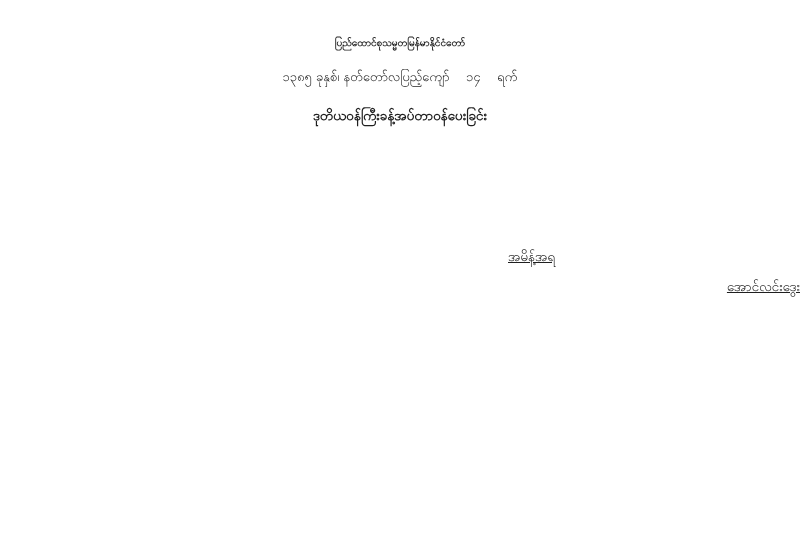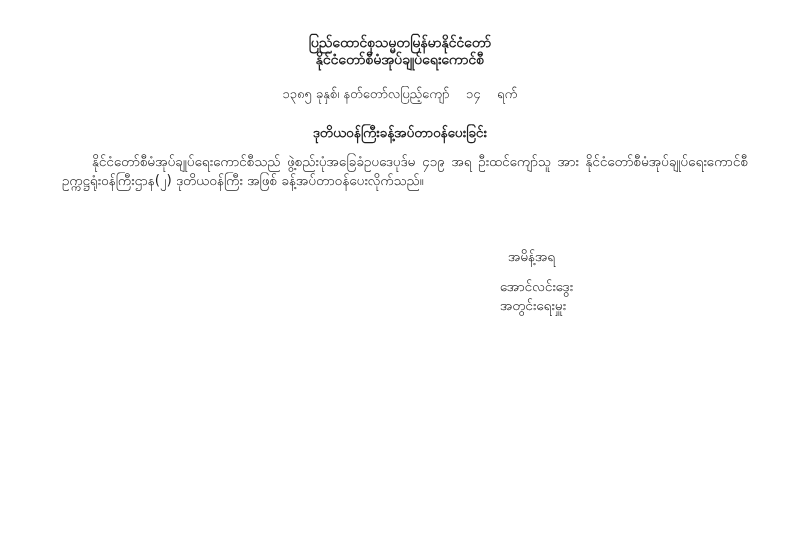--- a/index.html
+++ b/index.html
@@ -14,21 +14,21 @@
     background: #ffffff;
     overflow: hidden;
     font-family: "DejaVu Sans", "Liberation Sans", sans-serif;
     color: #1f1f1f;
   }
   .doc-header {
     padding-top: 34px;
     text-align: center;
   }
   .doc-header .hline {
-    font-size: 14px;
+    font-size: 10px;
     font-weight: bold;
     line-height: 17px;
     white-space: pre;
   }
   .order-line {
     margin-top: 7px;
     font-size: 13.5px;
     font-weight: bold;
     text-align: center;
     white-space: pre;
@@ -55,57 +55,55 @@
     font-size: 13.5px;
     line-height: 19px;
     text-align: justify;
     text-indent: 30px;
   }
   .signature {
     position: absolute;
     left: 0;
     top: 248px;
     width: 676px;
+    text-decoration: underline;
   }
   .by-order {
     margin-left: 508px;
     font-size: 13.5px;
     white-space: pre;
   }
   .sig-lines {
     margin-left: 500px;
     margin-top: 9px;
     width: 300px;
-    text-align: left;
+    text-align: right;
     font-size: 13.5px;
     line-height: 19px;
   }
   .sig-lines div {
     white-space: pre;
   }
 </style>
 </head>
 <body>
 
 <div class="page">
 
   <div class="doc-header">
     <div class="hline">ပြည်ထောင်စုသမ္မတမြန်မာနိုင်ငံတော်</div>
-    <div class="hline">နိုင်ငံတော်စီမံအုပ်ချုပ်ရေးကောင်စီ</div>
   </div>
 
   <div class="doc-dates">
     <div class="dline">၁၃၈၅ ခုနှစ်၊ နတ်တော်လပြည့်ကျော်    ၁၄    ရက်</div>
   </div>
 
   <div class="doc-subject">ဒုတိယဝန်ကြီးခန့်အပ်တာဝန်ပေးခြင်း</div>
 
-  <p class="doc-body">နိုင်ငံတော်စီမံအုပ်ချုပ်ရေးကောင်စီသည် ဖွဲ့စည်းပုံအခြေခံဥပဒေပုဒ်မ ၄၁၉ အရ ဦးထင်ကျော်သူ အား နိုင်ငံတော်စီမံအုပ်ချုပ်ရေးကောင်စီဥက္ကဋ္ဌရုံးဝန်ကြီးဌာန(၂) ဒုတိယဝန်ကြီး အဖြစ် ခန့်အပ်တာဝန်ပေးလိုက်သည်။</p>
 
   <div class="signature">
     <div class="by-order">အမိန့်အရ</div>
     <div class="sig-lines">
       <div>အောင်လင်းဒွေး</div>
-      <div>အတွင်းရေးမှူး</div>
     </div>
   </div>
 
 </div>
 
 </body></html>

